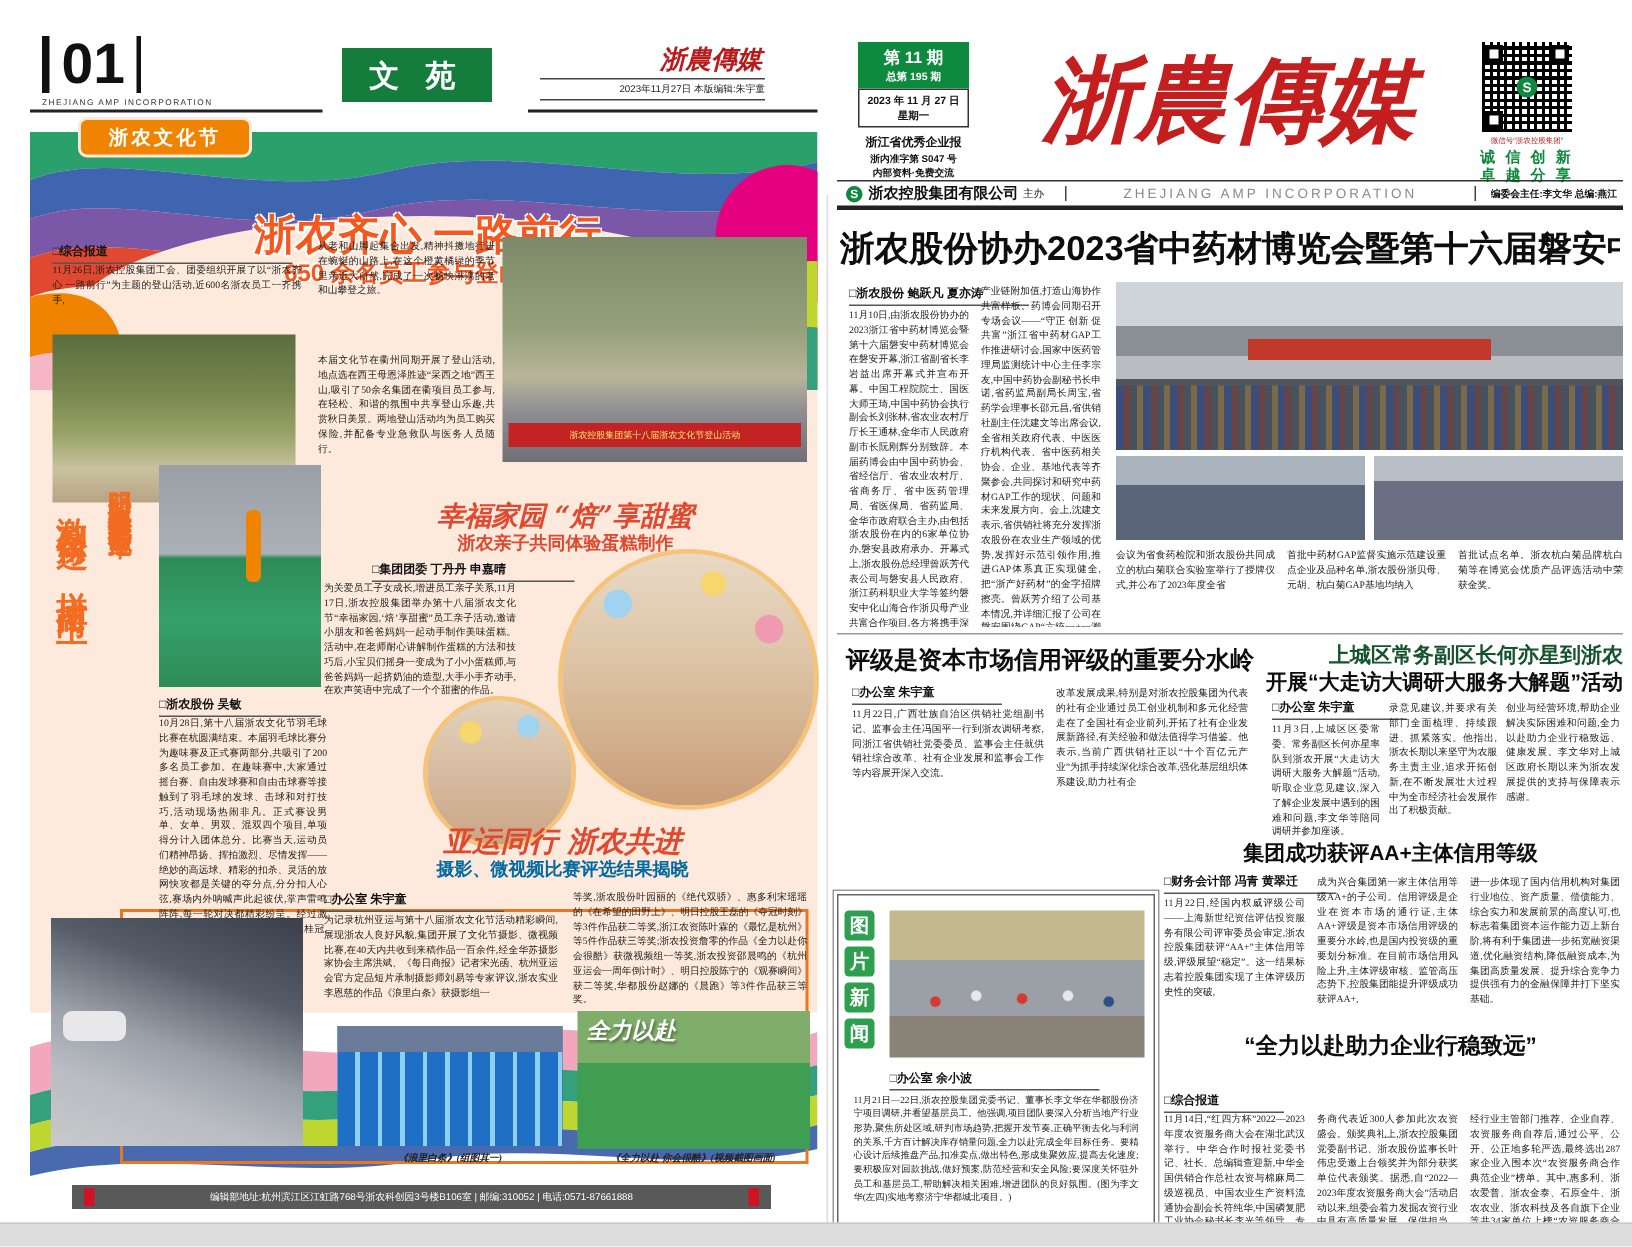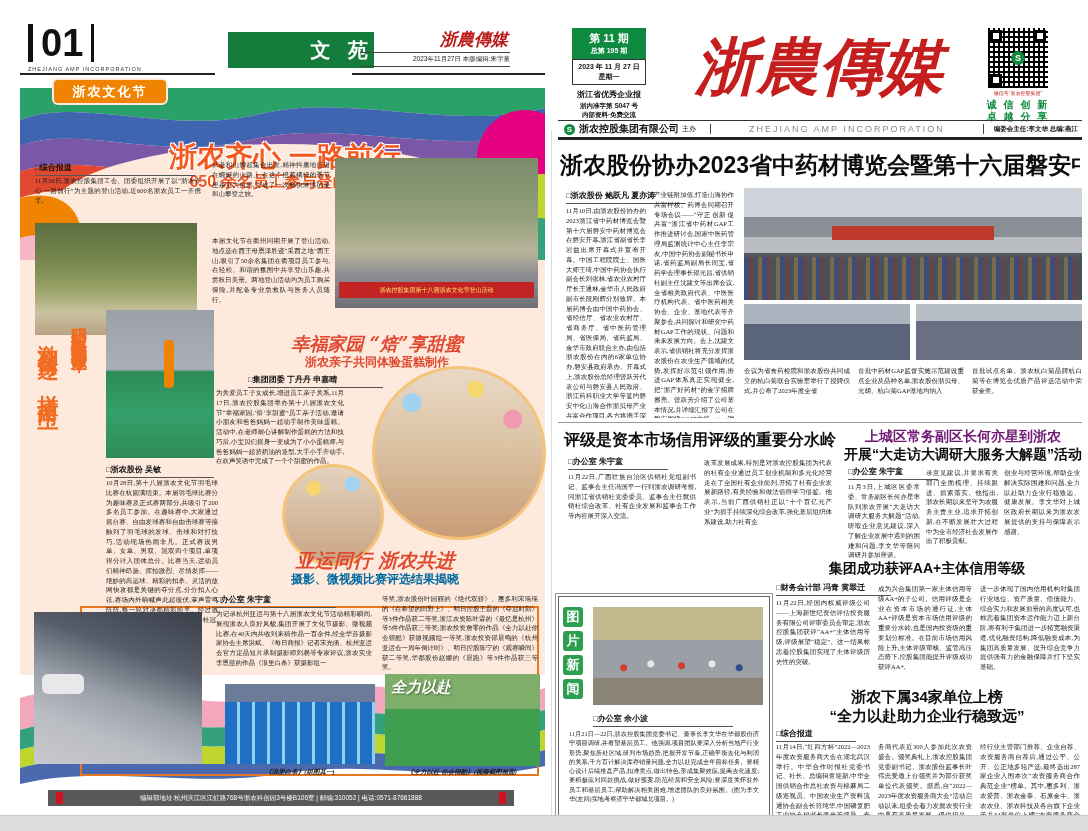--- a/index.html
+++ b/index.html
@@ -17,21 +17,21 @@
 </head>
 <body>
 
 <div id="canvas">
 
   <div class="abs" style="left:20px;top:20px;width:525px;height:800px;">
 
     <div class="abs" style="left:8px;top:4px;font:bold 38px/1 'Liberation Sans',sans-serif;color:#111;border-left:5px solid #111;border-right:3px solid #111;padding:0 8px;">01</div>
     <div class="abs" style="left:8px;top:46px;font-size:5.5px;letter-spacing:1px;color:#333;">ZHEJIANG AMP INCORPORATION</div>
     <div class="abs" style="left:0;top:53px;width:195px;height:2px;background:#222;"></div>
-    <div class="abs" style="left:208px;top:12px;width:112px;height:36px;background:#157d3c;color:#fff;display:flex;align-items:center;justify-content:flex-end;padding-left:34px;">
+    <div class="abs" style="left:208px;top:12px;width:100px;height:36px;background:#157d3c;color:#fff;display:flex;align-items:center;justify-content:center;">
       <span style="font:bold 20px 'Liberation Sans',sans-serif;letter-spacing:6px;">文 苑</span>
     </div>
     <div class="abs" style="left:332px;top:53px;width:193px;height:2px;background:#222;"></div>
     <div class="abs" style="left:368px;top:8px;width:120px;text-align:right;font:bold italic 17px 'DejaVu Serif',serif;color:#bb1a1a;">浙農傳媒</div>
     <div class="abs" style="left:340px;top:32px;width:150px;text-align:right;font-size:6.5px;color:#222;border-top:1px solid #444;border-bottom:1px solid #444;padding:2px 0;">2023年11月27日  本版编辑:朱宇童</div>
 
     <div class="abs" style="left:32px;top:58px;width:112px;height:23px;background:#f08300;border:2px solid #fdeadd;border-radius:6px;z-index:6;display:flex;align-items:center;justify-content:center;">
       <span style="font:bold 13px 'Liberation Sans',sans-serif;color:#fff;letter-spacing:2px;">浙农文化节</span>
     </div>
 
@@ -169,21 +169,21 @@
     <div class="abs bt" style="left:414px;top:346px;width:110px;height:50px;">首批试点名单。浙农杭白菊品牌杭白菊等在博览会优质产品评选活动中荣获金奖。</div>
 
     <div class="abs" style="left:0;top:402px;width:524px;height:1px;background:#999;"></div>
 
     <div class="abs" style="left:4px;top:410px;width:276px;text-align:center;font:bold 16px 'Liberation Sans',sans-serif;color:#0d0d0d;white-space:nowrap;overflow:hidden;">评级是资本市场信用评级的重要分水岭</div>
     <div class="abs byline" style="left:10px;top:436px;width:100px;">□办公室 朱宇童</div>
     <div class="abs bt" style="left:10px;top:452px;width:128px;height:118px;">11月22日,广西壮族自治区供销社党组副书记、监事会主任冯国平一行到浙农调研考察,同浙江省供销社党委委员、监事会主任就供销社综合改革、社有企业发展和监事会工作等内容展开深入交流。</div>
     <div class="abs bt" style="left:146px;top:438px;width:128px;height:132px;">改革发展成果,特别是对浙农控股集团为代表的社有企业通过员工创业机制和多元化经营走在了全国社有企业前列,开拓了社有企业发展新路径,有关经验和做法值得学习借鉴。他表示,当前广西供销社正以“十个百亿元产业”为抓手持续深化综合改革,强化基层组织体系建设,助力社有企</div>
 
     <div class="abs" style="left:286px;top:408px;width:238px;text-align:center;">
-      <div style="font:bold 14px 'Liberation Sans',sans-serif;color:#701a75;white-space:nowrap;overflow:hidden;">上城区常务副区长何亦星到浙农</div>
+      <div style="font:bold 14px 'Liberation Sans',sans-serif;color:#14532d;white-space:nowrap;overflow:hidden;text-align:right;">上城区常务副区长何亦星到浙农</div>
       <div style="font:bold 14px 'Liberation Sans',sans-serif;color:#0d0d0d;white-space:nowrap;overflow:hidden;">开展“大走访大调研大服务大解题”活动</div>
     </div>
     <div class="abs byline" style="left:290px;top:446px;width:90px;">□办公室 朱宇童</div>
     <div class="abs bt" style="left:290px;top:462px;width:72px;height:106px;">11月3日,上城区区委常委、常务副区长何亦星率队到浙农开展“大走访大调研大服务大解题”活动,听取企业意见建议,深入了解企业发展中遇到的困难和问题,李文华等陪同调研并参加座谈。</div>
     <div class="abs bt" style="left:368px;top:448px;width:72px;height:120px;">录意见建议,并要求有关部门全面梳理、持续跟进、抓紧落实。他指出,浙农长期以来坚守为农服务主责主业,追求开拓创新,在不断发展壮大过程中为全市经济社会发展作出了积极贡献。</div>
     <div class="abs bt" style="left:446px;top:448px;width:76px;height:120px;">创业与经营环境,帮助企业解决实际困难和问题,全力以赴助力企业行稳致远、健康发展。李文华对上城区政府长期以来为浙农发展提供的支持与保障表示感谢。</div>
 
     <div class="abs" style="left:0;top:576px;width:210px;height:229px;border:1px solid #666;outline:1px solid #999;outline-offset:2px;background:#fff;">
       <div style="position:absolute;left:4px;top:10px;display:flex;flex-direction:column;gap:4px;">
         <span style="width:20px;height:20px;background:#2e9e4f;color:#fff;font:bold 13px/20px 'Liberation Sans',sans-serif;text-align:center;border-radius:3px;">图</span>
@@ -196,21 +196,20 @@
       <div class="bt" style="position:absolute;left:10px;top:132px;width:190px;height:90px;font-size:6.2px;">11月21日—22日,浙农控股集团党委书记、董事长李文华在华都股份济宁项目调研,并看望基层员工。他强调,项目团队要深入分析当地产行业形势,聚焦所处区域,研判市场趋势,把握开发节奏,正确平衡去化与利润的关系,千方百计解决库存销量问题,全力以赴完成全年目标任务。要精心设计后续推盘产品,扣准卖点,做出特色,形成集聚效应,提高去化速度;要积极应对回款挑战,做好预案,防范经营和安全风险;要深度关怀驻外员工和基层员工,帮助解决相关困难,增进团队的良好氛围。(图为李文华(左四)实地考察济宁华都城北项目。)</div>
     </div>
 
     <div class="abs" style="left:216px;top:540px;width:306px;text-align:center;font:bold 14px 'Liberation Sans',sans-serif;color:#0d0d0d;white-space:nowrap;overflow:hidden;">集团成功获评AA+主体信用等级</div>
     <div class="abs byline" style="left:218px;top:562px;width:115px;">□财务会计部 冯青 黄翠迁</div>
     <div class="abs bt" style="left:218px;top:578px;width:94px;height:84px;">11月22日,经国内权威评级公司——上海新世纪资信评估投资服务有限公司评审委员会审定,浙农控股集团获评“AA+”主体信用等级,评级展望“稳定”。这一结果标志着控股集团实现了主体评级历史性的突破,</div>
     <div class="abs bt" style="left:320px;top:564px;width:94px;height:98px;">成为兴合集团第一家主体信用等级AA+的子公司。信用评级是企业在资本市场的通行证,主体AA+评级是资本市场信用评级的重要分水岭,也是国内投资级的重要划分标准。在目前市场信用风险上升,主体评级审核、监管高压态势下,控股集团能提升评级成功获评AA+,</div>
     <div class="abs bt" style="left:422px;top:564px;width:100px;height:98px;">进一步体现了国内信用机构对集团行业地位、资产质量、偿债能力、综合实力和发展前景的高度认可,也标志着集团资本运作能力迈上新台阶,将有利于集团进一步拓宽融资渠道,优化融资结构,降低融资成本,为集团高质量发展、提升综合竞争力提供强有力的金融保障并打下坚实基础。</div>
 
     <div class="abs" style="left:216px;top:668px;width:306px;text-align:center;">
-      <div style="font:bold 15px 'Liberation Sans',sans-serif;color:#0d0d0d;white-space:nowrap;overflow:hidden;">浙农下属34家单位上榜</div>
       <div style="font:bold 15px 'Liberation Sans',sans-serif;color:#0d0d0d;white-space:nowrap;overflow:hidden;">“全力以赴助力企业行稳致远”</div>
     </div>
     <div class="abs byline" style="left:218px;top:708px;width:80px;">□综合报道</div>
     <div class="abs bt" style="left:218px;top:722px;width:94px;height:82px;">11月14日,“红四方杯”2022—2023年度农资服务商大会在湖北武汉举行。中华合作时报社党委书记、社长、总编辑查迎新,中华全国供销合作总社农资与棉麻局二级巡视员、中国农业生产资料流通协会副会长符纯华,中国磷复肥工业协会秘书长李光等领导、专家、企业和农资服</div>
     <div class="abs bt" style="left:320px;top:722px;width:94px;height:82px;">务商代表近300人参加此次农资盛会。颁奖典礼上,浙农控股集团党委副书记、浙农股份监事长叶伟忠受邀上台领奖并为部分获奖单位代表颁奖。据悉,自“2022—2023年度农资服务商大会”活动启动以来,组委会着力发掘农资行业中具有高质量发展、保供担当、智慧领航、产业链融合、服务升级、实现创新等优秀农资服务商代表,</div>
     <div class="abs bt" style="left:422px;top:722px;width:100px;height:82px;">经行业主管部门推荐、企业自荐、农资服务商自荐后,通过公平、公开、公正地多轮严选,最终选出287家企业入围本次“农资服务商合作典范企业”榜单。其中,惠多利、浙农爱普、浙农金泰、石原金牛、浙农农业、浙农科技及各自旗下企业等共34家单位上榜“农资服务商合作典范企业”。</div>
   </div>
 
   <div class="scanedge"></div>
 </div>

